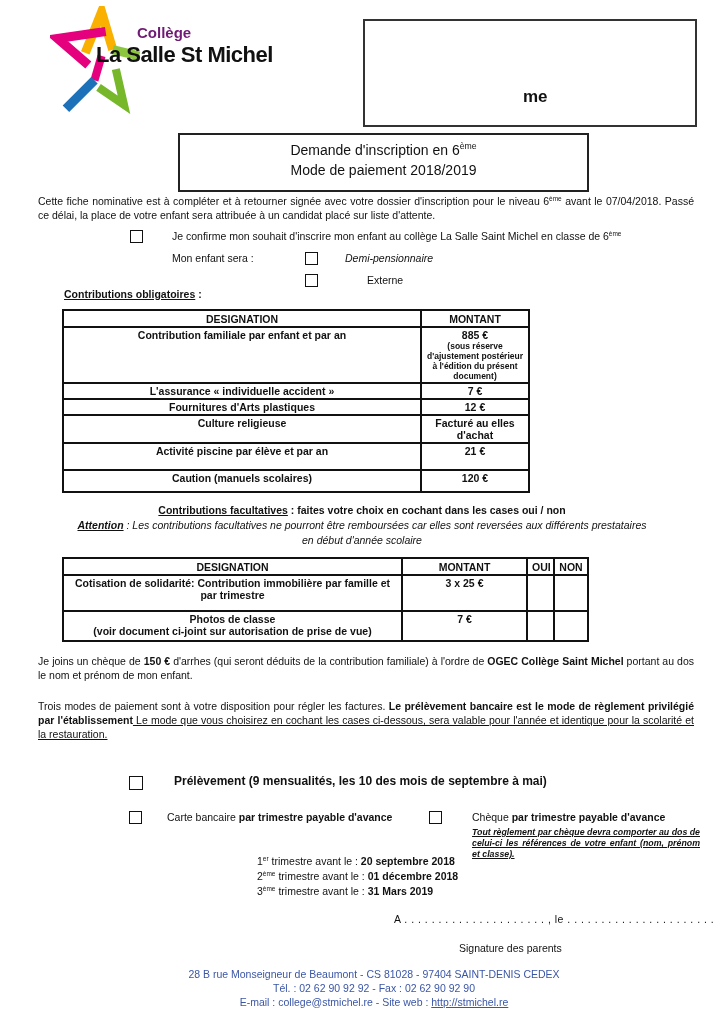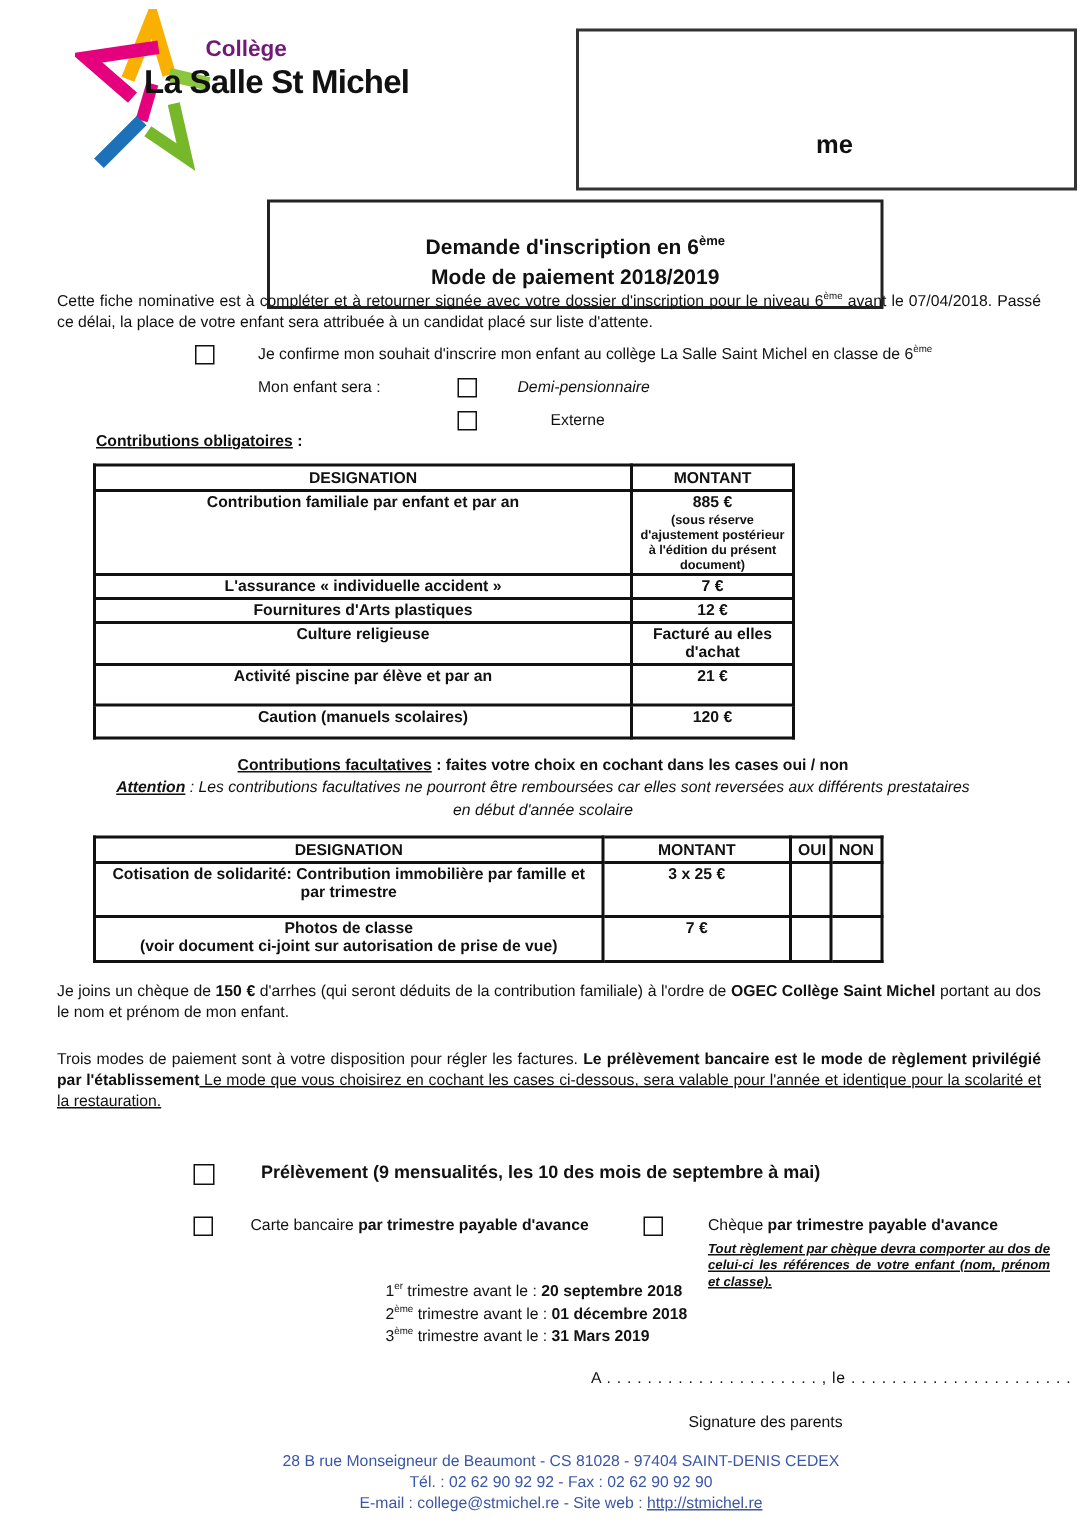--- a/index.html
+++ b/index.html
@@ -6,25 +6,25 @@
   .page{
     position:relative;width:724px;height:1024px;background:#ffffff;
     font-family:"Liberation Sans","DejaVu Sans",sans-serif;color:#111;
     overflow:hidden;margin:0 auto;
   }
   .abs{position:absolute;}
   
   .logo-college{position:absolute;left:87px;top:20px;font-size:15px;font-weight:bold;color:#701a75;}
   .logo-name{position:absolute;left:46px;top:38px;font-size:22px;font-weight:bold;color:#111;letter-spacing:-0.5px;}
   
-  .name-box{position:absolute;left:384px;top:19px;width:330px;height:104px;border:2px solid #333;}
+  .name-box{position:absolute;left:363px;top:19px;width:330px;height:104px;border:2px solid #333;}
   .name-box .me{position:absolute;left:158px;top:66px;font-size:17px;font-weight:bold;color:#111;}
   
   .title-box{position:absolute;left:178px;top:133px;width:407px;height:50px;border:2px solid #222;
-    text-align:center;font-weight:bold;font-size:14px;padding-top:19px;line-height:20px;}
+    text-align:center;font-weight:normal;font-size:14px;padding-top:5px;line-height:20px;}
   sup{font-size:62%;vertical-align:super;line-height:0;}
   
   .body-text{font-size:10.5px;line-height:14px;color:#111;}
   .bold{font-weight:bold;}
   .und{text-decoration:underline;}
   .ital{font-style:italic;}
   
   .cb{display:inline-block;width:11px;height:11px;border:1.6px solid #111;background:#fff;vertical-align:middle;}
   .cb.big{width:12px;height:12px;}
   

